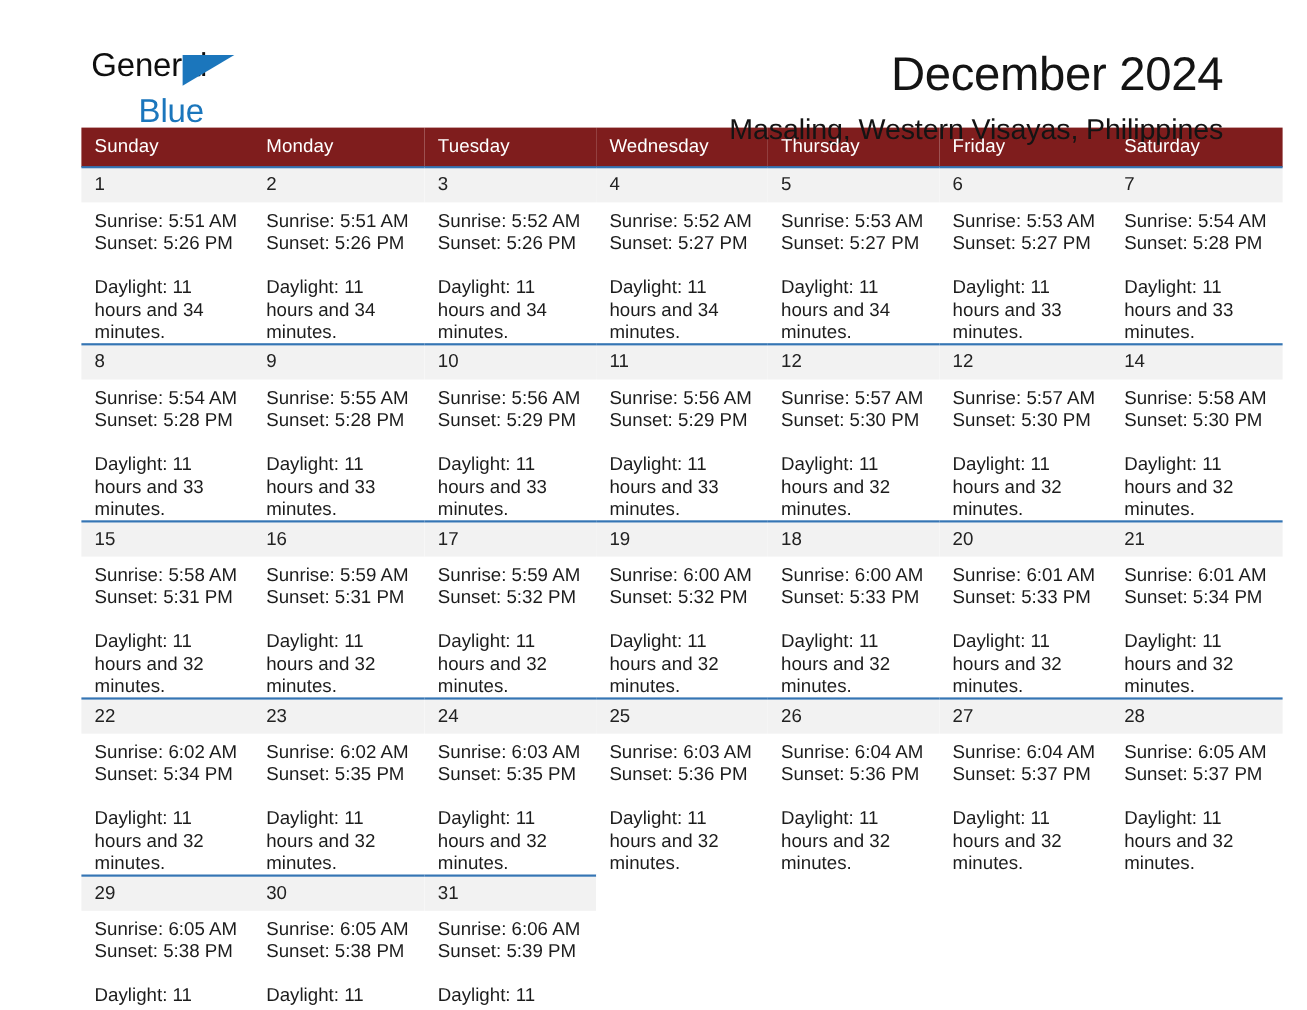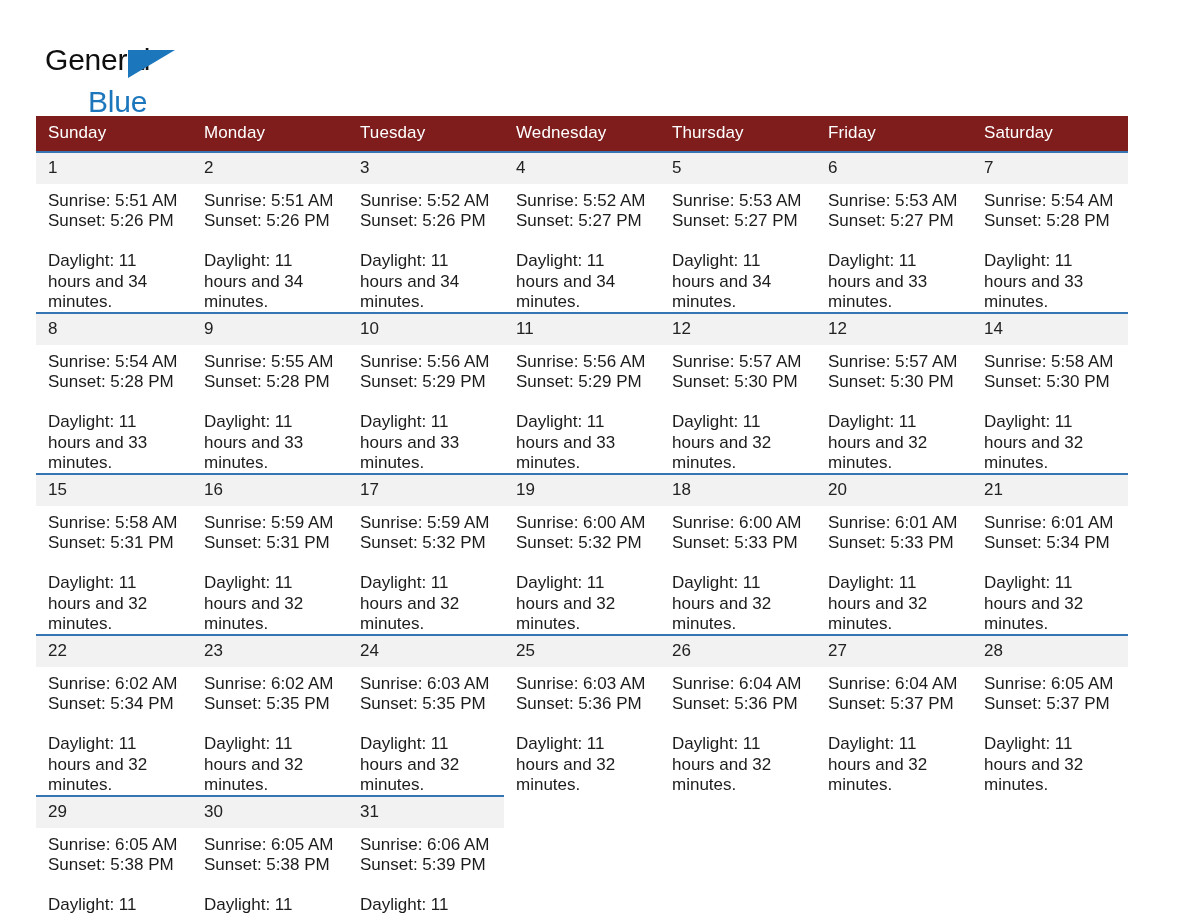--- a/index.html
+++ b/index.html
@@ -12,21 +12,21 @@
     height: 918px;
     font-family: "Liberation Sans", sans-serif;
     color: #1a1a1a;
     overflow: hidden;
   }
   .page {
     position: relative;
     width: 1188px;
     height: 866px;
     box-sizing: border-box;
-    padding: 0 36px;
+    padding: 0 74px;
   }
 
   
   .top {
     display: flex;
     align-items: flex-start;
     justify-content: space-between;
     padding-top: 44px;
     height: 104px;
     box-sizing: border-box;
@@ -145,20 +145,24 @@
 <div class="page">
 
   <div class="top">
 
     <div class="logo">
       <span class="logo-general">General</span>
       <span class="logo-tri"></span>
       <span class="logo-blue">Blue</span>
     </div>
 
+    <div class="titles">
+      <div class="month-title">December 2024</div>
+      <div class="location-title">Masaling, Western Visayas, Philippines</div>
+    </div>
 
   </div>
 
   <table class="calendar">
     <colgroup>
       <col>
         <col>
         <col>
         <col>
         <col>

